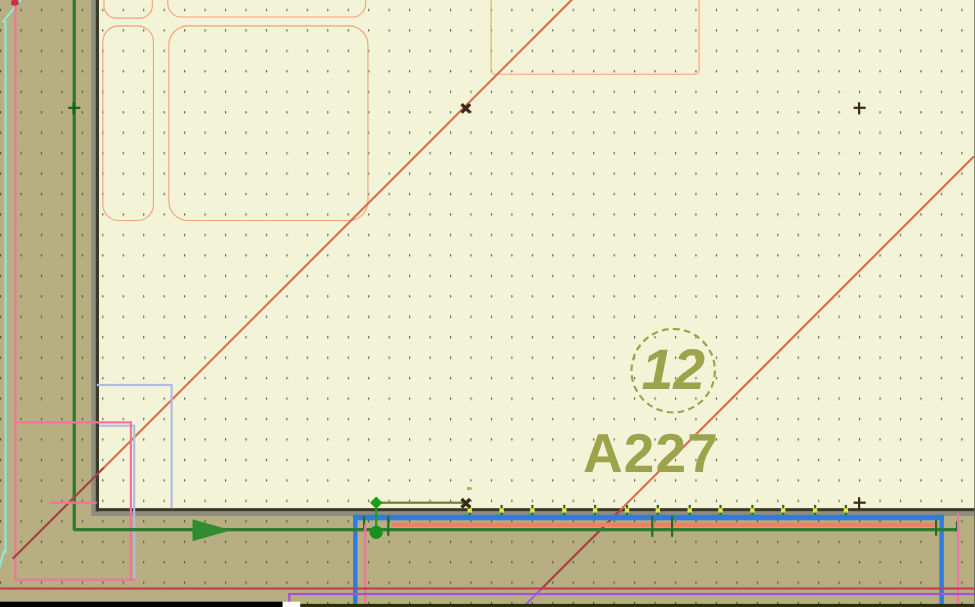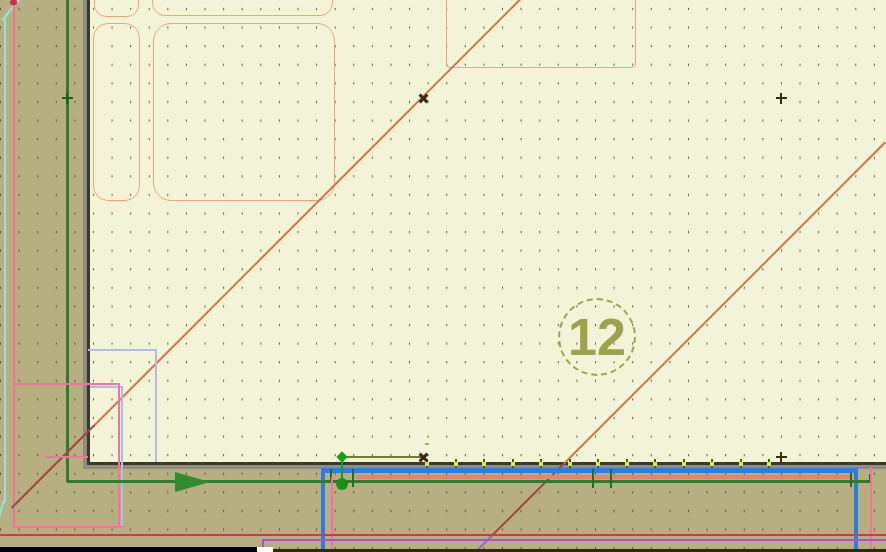--- a/index.html
+++ b/index.html
@@ -49,22 +49,22 @@
   .lba-v{left:154.5px;top:348.5px;width:2px;height:113.5px;}
   .lbb-h{left:90px;top:385.5px;width:31px;height:2px;}
   .lbb-v{left:120.5px;top:385.5px;width:2px;height:142.5px;}
   .pk{background:#f3729f;z-index:6;}
   .pkb-t{left:13px;top:383.3px;width:107px;height:2.2px;}
   .pkb-r{left:117.6px;top:383.3px;width:2.2px;height:145px;}
   .pkb-b{left:13px;top:526.3px;width:110px;height:2.2px;}
   .pk-seg{left:45px;top:455.5px;width:43px;height:2px;}
 
   
-  .zone-circle{left:558px;top:298px;width:78px;height:78px;border:2px dashed #9ba44b;border-radius:50%;
-               display:flex;align-items:center;justify-content:center;z-index:5;background:transparent;position:absolute;}
+  .zone-circle{left:573px;top:298px;width:78px;height:78px;border:2px dashed #9ba44b;border-radius:50%;
+               display:flex;align-items:center;justify-content:center;z-index:5;background:transparent;position:absolute;font-style:italic;}
   .zone-num{position:static;color:#9ba44b;font-size:52px;font-weight:bold;line-height:1;}
   .ref-label{left:530px;top:387px;color:#9ba44b;font-size:50px;font-weight:bold;letter-spacing:1px;line-height:1;z-index:5;}
   .net-label{left:303px;top:477px;color:#0f8c12;font-size:66px;font-weight:bold;line-height:1;z-index:8;}
 
   
   .ruler{left:427px;top:442.5px;width:342px;height:20px;display:flex;z-index:5;}
   .rseg{position:static;flex:1;border:1.7px solid #a9b152;margin-left:-1.7px;}
   .rseg:first-child{margin-left:0;}
   .ticks{left:426px;top:459px;width:348px;height:14px;z-index:6;}
   .gtick{top:0;width:2px;height:11px;background:#1f6f24;}
@@ -147,20 +147,21 @@
   <div class="lb lbb-h"></div>
   <div class="lb lbb-v"></div>
   <div class="pk pkb-t"></div>
   <div class="pk pkb-r"></div>
   <div class="pk pkb-b"></div>
   <div class="pk pk-seg"></div>
 
   <div class="zone-circle">
     <span class="zone-num">12</span>
   </div>
+  <div class="ref-label">A227</div>
 
   <div class="ruler">
       <div class="rseg"></div>
       <div class="rseg"></div>
       <div class="rseg"></div>
       <div class="rseg"></div>
       <div class="rseg"></div>
       <div class="rseg"></div>
       <div class="rseg"></div>
       <div class="rseg"></div>

